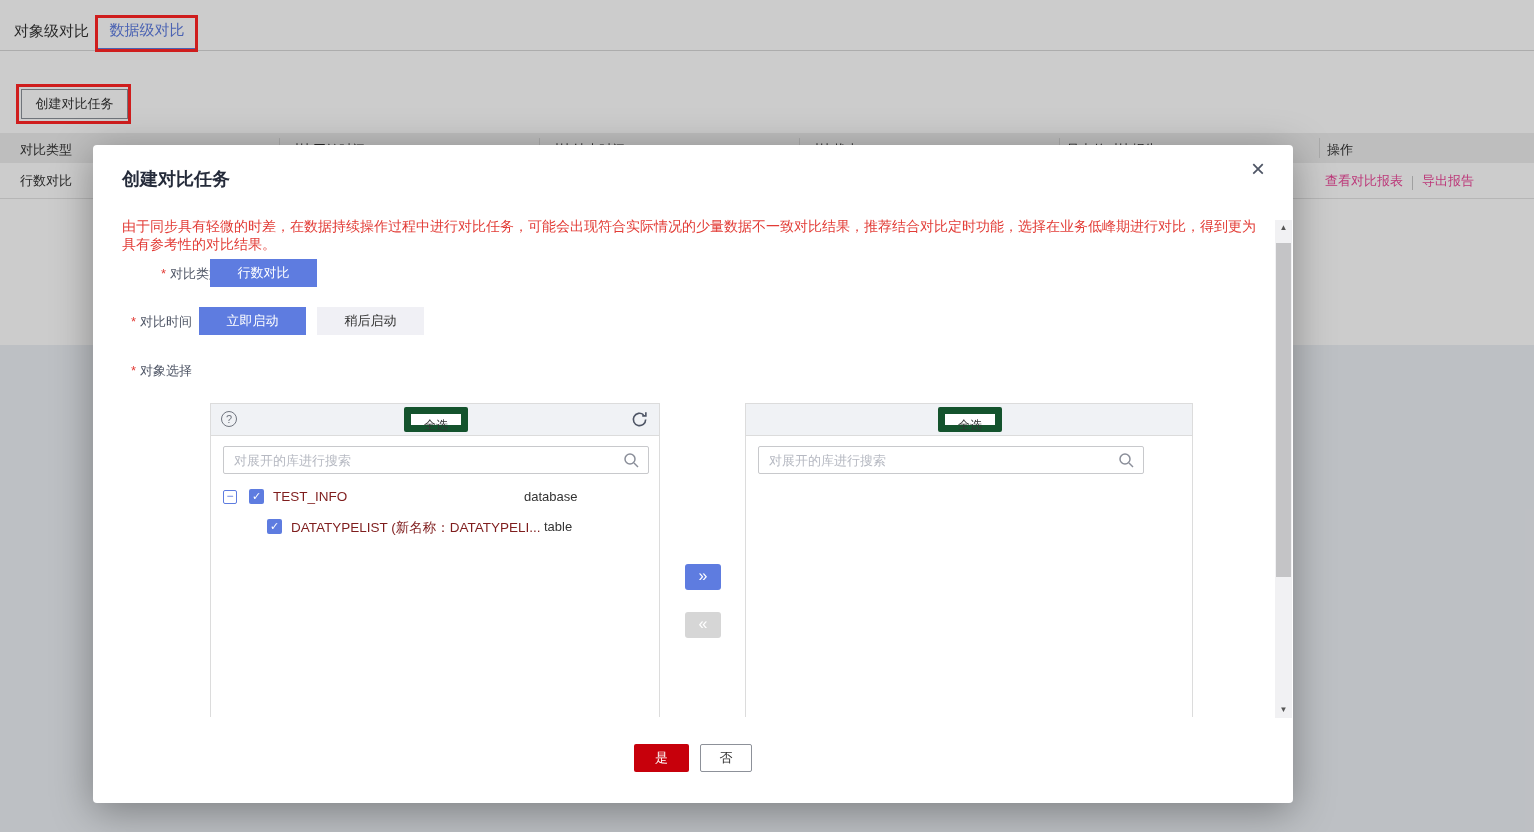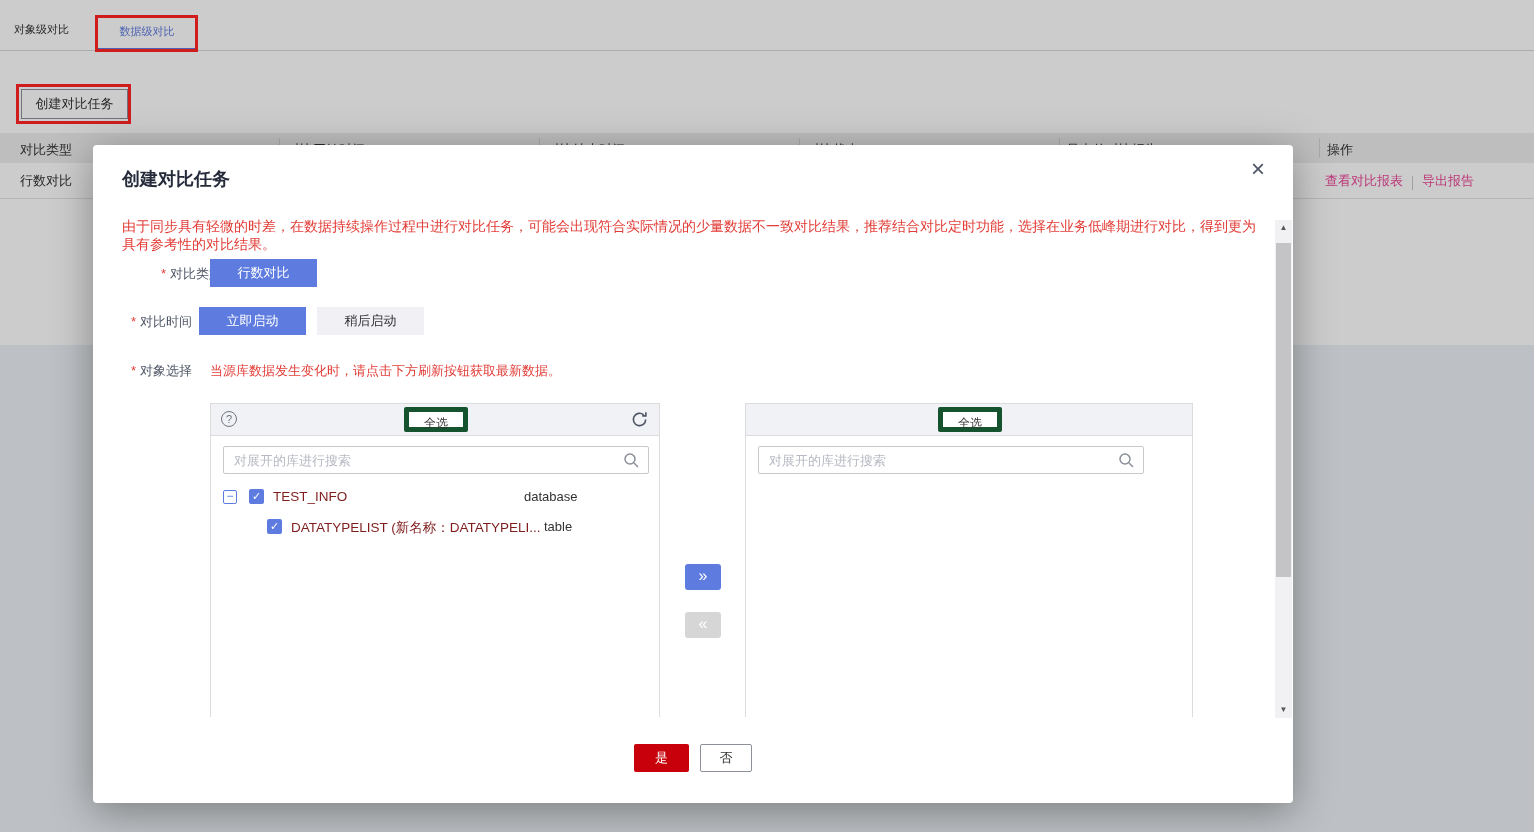--- a/index.html
+++ b/index.html
@@ -1,21 +1,21 @@
 <!DOCTYPE html>
 <html><head>
 <meta charset="utf-8">
 <style>
   * { margin:0; padding:0; box-sizing:border-box; }
   html,body { width:1534px; height:832px; background:#fff; font-family:"Liberation Sans", sans-serif; }
   .stage { position:relative; width:1534px; height:832px; overflow:hidden; background:#fff; }
   .abs { position:absolute; }
 
   
-  .tab { font-size:11px; color:#333; cursor:pointer; }
+  .tab { font-size:15px; color:#333; cursor:pointer; }
   .tab.active { color:#5e7ce0; }
   .tab2-wrap { left:97px; top:13px; width:100px; height:38px; text-align:center; line-height:34px; border-bottom:3px solid #5e7ce0; }
   .tabs-divider { left:0; top:50px; width:1534px; height:1px; background:#d8d8d8; }
   .page-desc { left:10px; top:63px; font-size:13px; color:#333; }
   .create-btn { left:21px; top:89px; width:107px; height:30px; background:#fff; border:1px solid #8d9199; font-size:13px; color:#333; text-align:center; line-height:28px; cursor:pointer; }
   .anno { border:3px solid #cf1d1d; z-index:45; }
   .anno-tab { left:95px; top:15px; width:103px; height:37px; }
   .anno-btn { left:16px; top:84px; width:115px; height:40px; }
 
   .thead { left:0; top:133px; width:1534px; height:30px; background:#eeeeee; }
@@ -40,21 +40,21 @@
   .req { color:#e23c36; margin-right:4px; }
   .opt-btn { position:absolute; height:28px; width:107px; font-size:13px; text-align:center; line-height:28px; cursor:pointer; }
   .opt-on  { background:#5e7ce0; color:#fff; }
   .opt-off { background:#f0f0f5; color:#333; }
   .fld-note { font-size:13px; color:#e23c36; }
 
   .panel { position:absolute; top:258px; height:314px; background:#fff; border-left:1px solid #dcdcdc; border-right:1px solid #dcdcdc; border-top:1px solid #dcdcdc; }
   .panel-l { left:117px; width:450px; }
   .panel-r { left:652px; width:448px; }
   .panel-head { position:absolute; left:0; top:0; right:0; height:32px; background:#f0f2f5; border-bottom:1px solid #dcdcdc; }
-  .selall { position:absolute; top:3px; width:64px; height:25px; background:#fff; border:5px solid #14532d; border-radius:2px; font-size:12px; color:#333; text-align:center; line-height:23px; cursor:pointer; }
+  .selall { position:absolute; top:3px; width:64px; height:25px; background:#fff; border:7px solid #14532d; border-radius:2px; font-size:12px; color:#333; text-align:center; line-height:23px; cursor:pointer; }
   .help { position:absolute; left:10px; top:7px; width:16px; height:16px; border:1px solid #70757f; border-radius:50%; font-size:11px; color:#70757f; text-align:center; line-height:14px; }
   .refresh { position:absolute; right:10px; top:6px; width:19px; height:19px; cursor:pointer; }
   .searchbox { position:absolute; left:12px; top:42px; height:28px; border:1px solid #c8c9cc; border-radius:2px; background:#fff; }
   .searchbox input { position:absolute; left:0; top:0; width:100%; height:100%; border:none; outline:none; background:transparent; font-size:13px; color:#333; padding:0 32px 0 10px; font-family:Liberation Sans, sans-serif; }
   .searchbox input::placeholder { color:#b6b9c2; }
   .mag { position:absolute; right:8px; top:5px; width:17px; height:17px; }
 
   .tree-row { position:absolute; left:0; right:0; height:28px; }
   .cbox { position:absolute; top:5px; width:15px; height:15px; border-radius:2px; background:#5e7ce0; color:#fff; font-size:11px; text-align:center; line-height:15px; cursor:pointer; }
   .expbox { position:absolute; top:6px; width:14px; height:14px; border:1px solid #5e7ce0; border-radius:2px; background:#fff; color:#5e7ce0; font-size:12px; text-align:center; line-height:11px; cursor:pointer; }
@@ -127,21 +127,20 @@
 
     <div class="abs fld-label" style="left:38px; top:168px;">
       <span class="req">*</span><span>对比时间</span>
     </div>
     <div class="opt-btn opt-on" style="left:106px; top:162px;">立即启动</div>
     <div class="opt-btn opt-off" style="left:224px; top:162px;">稍后启动</div>
 
     <div class="abs fld-label" style="left:38px; top:217px;text-align:right;">
       <span class="req">*</span><span>对象选择</span>
     </div>
-    <div class="abs fld-note" style="left:117px; top:217px;">当源库数据发生变化时，请点击下方刷新按钮获取最新数据。</div>
 
     <div class="panel panel-l">
       <div class="panel-head">
         <span class="help">?</span>
         <span class="selall" style="left:193px;">全选</span>
         <span class="refresh">
           <svg viewBox="0 0 20 20" width="19" height="19">
             <path d="M16.5 10a6.5 6.5 0 1 1-2.2-4.9" fill="none" stroke="#4e5565" stroke-width="1.7"></path>
             <path d="M16.7 2.4 L16.7 6.2 L12.9 6.2" fill="none" stroke="#4e5565" stroke-width="1.7"></path>
           </svg>

